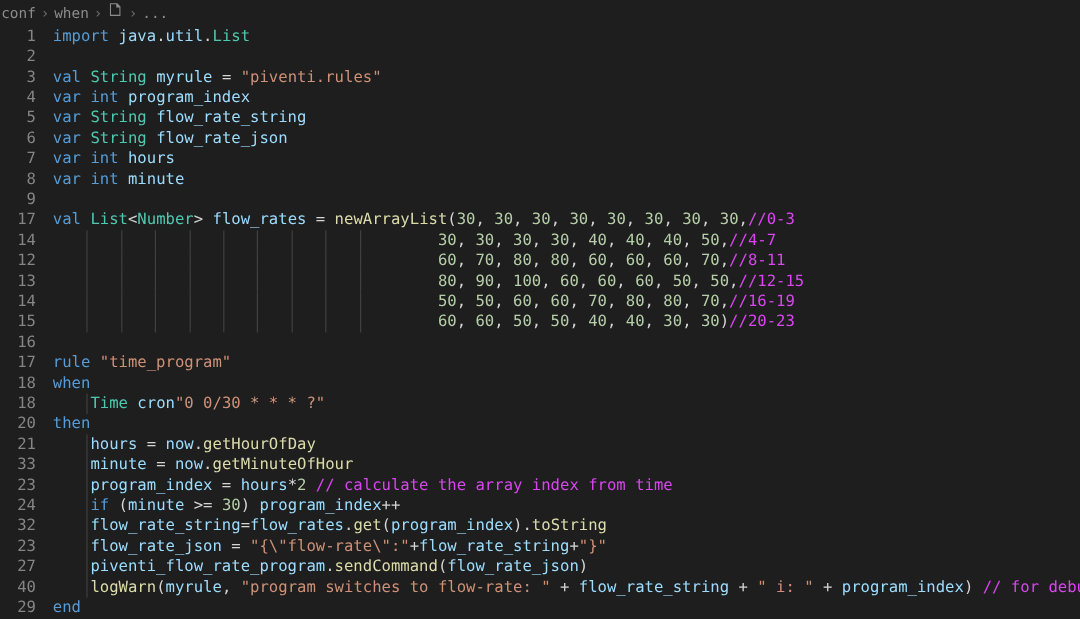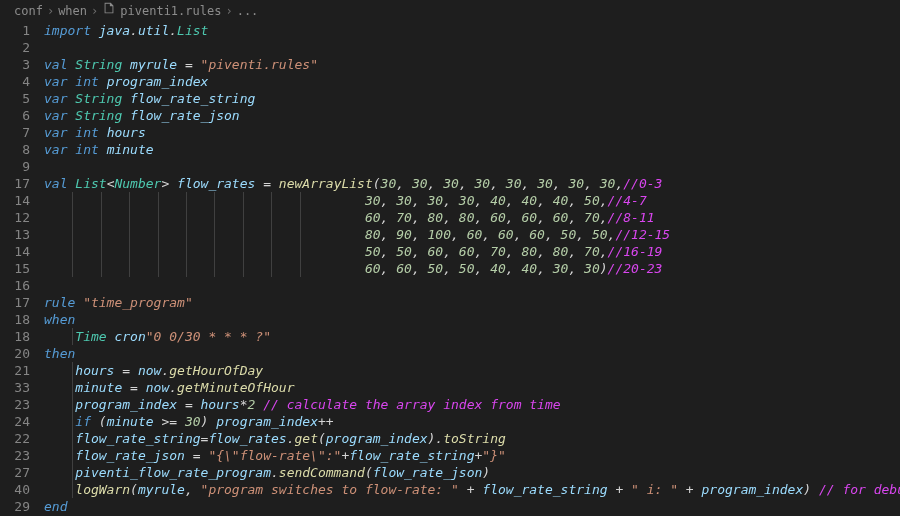--- a/index.html
+++ b/index.html
@@ -9,21 +9,21 @@
     font-family: "Consolas", "Menlo", "Monaco", monospace;
     font-size: 13px;
     line-height: 17px;
     width: 900px;
     height: 516px;
     overflow: hidden;
   }
   .breadcrumb {
     height: 22px;
     line-height: 22px;
-    padding-left: 14px;
+    padding-left: 1px;
     color: #8c8c8c;
     font-size: 12px;
     display: flex;
     align-items: flex-start;
     gap: 4px;
   }
   .breadcrumb .sep { color: #6e6e6e; }
   .breadcrumb .file-icon {
     display: inline-block;
     vertical-align: middle;
@@ -41,21 +41,21 @@
     user-select: none;
     flex-shrink: 0;
   }
   .gutter .ln { height: 17px; }
   .code {
     flex: 1;
     position: relative;
     white-space: pre;
     overflow: hidden;
   }
-  .code .line { height: 17px; position: relative; font-style: italic; }
+  .code .line { height: 17px; position: relative; }
   .tok-kw    { color: #569cd6; }
   .tok-type  { color: #4ec9b0; }
   .tok-ident { color: #9cdcfe; }
   .tok-str   { color: #ce9178; }
   .tok-num   { color: #b5cea8; }
   .tok-comm  { color: #d946ef; }
   .tok-fn    { color: #dcdcaa; }
   .tok-punc  { color: #d4d4d4; }
   .indent-guide {
     position: absolute;
@@ -71,21 +71,20 @@
 <div class="breadcrumb">
   <span>conf</span>
   <span class="sep">›</span>
   <span>when</span>
   <span class="sep">›</span>
   <span class="file-icon">
     <svg width="14" height="14" viewBox="0 0 16 16">
         <path fill="#8c8c8c" d="M3 2h7l3 3v9H3V2zm1 1v10h8V6h-3V3H4z"></path>
       </svg>
   </span>
-  <span>piventi1.rules</span>
   <span class="sep">›</span>
   <span>...</span>
 </div>
 
 <div class="editor">
   <div class="gutter">
       <div class="ln">1</div>
       <div class="ln">2</div>
       <div class="ln">3</div>
       <div class="ln">4</div>
@@ -102,20 +101,20 @@
       <div class="ln">15</div>
       <div class="ln">16</div>
       <div class="ln">17</div>
       <div class="ln">18</div>
       <div class="ln">18</div>
       <div class="ln">20</div>
       <div class="ln">21</div>
       <div class="ln">33</div>
       <div class="ln">23</div>
       <div class="ln">24</div>
-      <div class="ln">22</div>
+      <div class="ln">32</div>
       <div class="ln">23</div>
       <div class="ln">27</div>
       <div class="ln">40</div>
       <div class="ln">29</div>
     </div>
   <div class="code"><div class="line"><span class="tok-kw">import</span><span class="tok-punc"> </span><span class="tok-ident">java</span><span class="tok-punc">.</span><span class="tok-ident">util</span><span class="tok-punc">.</span><span class="tok-type">List</span></div><div class="line"></div><div class="line"><span class="tok-kw">val</span><span class="tok-punc"> </span><span class="tok-type">String</span><span class="tok-punc"> </span><span class="tok-ident">myrule</span><span class="tok-punc"> = </span><span class="tok-str">"piventi.rules"</span></div><div class="line"><span class="tok-kw">var</span><span class="tok-punc"> </span><span class="tok-kw">int</span><span class="tok-punc"> </span><span class="tok-ident">program_index</span></div><div class="line"><span class="tok-kw">var</span><span class="tok-punc"> </span><span class="tok-type">String</span><span class="tok-punc"> </span><span class="tok-ident">flow_rate_string</span></div><div class="line"><span class="tok-kw">var</span><span class="tok-punc"> </span><span class="tok-type">String</span><span class="tok-punc"> </span><span class="tok-ident">flow_rate_json</span></div><div class="line"><span class="tok-kw">var</span><span class="tok-punc"> </span><span class="tok-kw">int</span><span class="tok-punc"> </span><span class="tok-ident">hours</span></div><div class="line"><span class="tok-kw">var</span><span class="tok-punc"> </span><span class="tok-kw">int</span><span class="tok-punc"> </span><span class="tok-ident">minute</span></div><div class="line"></div><div class="line"><span class="tok-kw">val</span><span class="tok-punc"> </span><span class="tok-type">List</span><span class="tok-punc">&lt;</span><span class="tok-type">Number</span><span class="tok-punc">&gt; </span><span class="tok-ident">flow_rates</span><span class="tok-punc"> = </span><span class="tok-fn">newArrayList</span><span class="tok-punc">(</span><span class="tok-num">30</span><span class="tok-punc">, </span><span class="tok-num">30</span><span class="tok-punc">, </span><span class="tok-num">30</span><span class="tok-punc">, </span><span class="tok-num">30</span><span class="tok-punc">, </span><span class="tok-num">30</span><span class="tok-punc">, </span><span class="tok-num">30</span><span class="tok-punc">, </span><span class="tok-num">30</span><span class="tok-punc">, </span><span class="tok-num">30</span><span class="tok-punc">,</span><span class="tok-comm">//0-3</span></div><div class="line"><span class="indent-guide" style="left: 28.4px;"></span><span class="indent-guide" style="left: 56.8px;"></span><span class="indent-guide" style="left: 85.2px;"></span><span class="indent-guide" style="left: 113.6px;"></span><span class="indent-guide" style="left: 142px;"></span><span class="indent-guide" style="left: 170.4px;"></span><span class="indent-guide" style="left: 198.8px;"></span><span class="indent-guide" style="left: 227.2px;"></span><span class="indent-guide" style="left: 255.6px;"></span><span class="tok-punc">                                         </span><span class="tok-num">30</span><span class="tok-punc">, </span><span class="tok-num">30</span><span class="tok-punc">, </span><span class="tok-num">30</span><span class="tok-punc">, </span><span class="tok-num">30</span><span class="tok-punc">, </span><span class="tok-num">40</span><span class="tok-punc">, </span><span class="tok-num">40</span><span class="tok-punc">, </span><span class="tok-num">40</span><span class="tok-punc">, </span><span class="tok-num">50</span><span class="tok-punc">,</span><span class="tok-comm">//4-7</span></div><div class="line"><span class="indent-guide" style="left: 28.4px;"></span><span class="indent-guide" style="left: 56.8px;"></span><span class="indent-guide" style="left: 85.2px;"></span><span class="indent-guide" style="left: 113.6px;"></span><span class="indent-guide" style="left: 142px;"></span><span class="indent-guide" style="left: 170.4px;"></span><span class="indent-guide" style="left: 198.8px;"></span><span class="indent-guide" style="left: 227.2px;"></span><span class="indent-guide" style="left: 255.6px;"></span><span class="tok-punc">                                         </span><span class="tok-num">60</span><span class="tok-punc">, </span><span class="tok-num">70</span><span class="tok-punc">, </span><span class="tok-num">80</span><span class="tok-punc">, </span><span class="tok-num">80</span><span class="tok-punc">, </span><span class="tok-num">60</span><span class="tok-punc">, </span><span class="tok-num">60</span><span class="tok-punc">, </span><span class="tok-num">60</span><span class="tok-punc">, </span><span class="tok-num">70</span><span class="tok-punc">,</span><span class="tok-comm">//8-11</span></div><div class="line"><span class="indent-guide" style="left: 28.4px;"></span><span class="indent-guide" style="left: 56.8px;"></span><span class="indent-guide" style="left: 85.2px;"></span><span class="indent-guide" style="left: 113.6px;"></span><span class="indent-guide" style="left: 142px;"></span><span class="indent-guide" style="left: 170.4px;"></span><span class="indent-guide" style="left: 198.8px;"></span><span class="indent-guide" style="left: 227.2px;"></span><span class="indent-guide" style="left: 255.6px;"></span><span class="tok-punc">                                         </span><span class="tok-num">80</span><span class="tok-punc">, </span><span class="tok-num">90</span><span class="tok-punc">, </span><span class="tok-num">100</span><span class="tok-punc">, </span><span class="tok-num">60</span><span class="tok-punc">, </span><span class="tok-num">60</span><span class="tok-punc">, </span><span class="tok-num">60</span><span class="tok-punc">, </span><span class="tok-num">50</span><span class="tok-punc">, </span><span class="tok-num">50</span><span class="tok-punc">,</span><span class="tok-comm">//12-15</span></div><div class="line"><span class="indent-guide" style="left: 28.4px;"></span><span class="indent-guide" style="left: 56.8px;"></span><span class="indent-guide" style="left: 85.2px;"></span><span class="indent-guide" style="left: 113.6px;"></span><span class="indent-guide" style="left: 142px;"></span><span class="indent-guide" style="left: 170.4px;"></span><span class="indent-guide" style="left: 198.8px;"></span><span class="indent-guide" style="left: 227.2px;"></span><span class="indent-guide" style="left: 255.6px;"></span><span class="tok-punc">                                         </span><span class="tok-num">50</span><span class="tok-punc">, </span><span class="tok-num">50</span><span class="tok-punc">, </span><span class="tok-num">60</span><span class="tok-punc">, </span><span class="tok-num">60</span><span class="tok-punc">, </span><span class="tok-num">70</span><span class="tok-punc">, </span><span class="tok-num">80</span><span class="tok-punc">, </span><span class="tok-num">80</span><span class="tok-punc">, </span><span class="tok-num">70</span><span class="tok-punc">,</span><span class="tok-comm">//16-19</span></div><div class="line"><span class="indent-guide" style="left: 28.4px;"></span><span class="indent-guide" style="left: 56.8px;"></span><span class="indent-guide" style="left: 85.2px;"></span><span class="indent-guide" style="left: 113.6px;"></span><span class="indent-guide" style="left: 142px;"></span><span class="indent-guide" style="left: 170.4px;"></span><span class="indent-guide" style="left: 198.8px;"></span><span class="indent-guide" style="left: 227.2px;"></span><span class="indent-guide" style="left: 255.6px;"></span><span class="tok-punc">                                         </span><span class="tok-num">60</span><span class="tok-punc">, </span><span class="tok-num">60</span><span class="tok-punc">, </span><span class="tok-num">50</span><span class="tok-punc">, </span><span class="tok-num">50</span><span class="tok-punc">, </span><span class="tok-num">40</span><span class="tok-punc">, </span><span class="tok-num">40</span><span class="tok-punc">, </span><span class="tok-num">30</span><span class="tok-punc">, </span><span class="tok-num">30</span><span class="tok-punc">)</span><span class="tok-comm">//20-23</span></div><div class="line"></div><div class="line"><span class="tok-kw">rule</span><span class="tok-punc"> </span><span class="tok-str">"time_program"</span></div><div class="line"><span class="tok-kw">when</span></div><div class="line"><span class="indent-guide" style="left: 28.4px;"></span><span class="tok-punc">    </span><span class="tok-type">Time</span><span class="tok-punc"> </span><span class="tok-ident">cron</span><span class="tok-str">"0 0/30 * * * ?"</span></div><div class="line"><span class="tok-kw">then</span></div><div class="line"><span class="indent-guide" style="left: 28.4px;"></span><span class="tok-punc">    </span><span class="tok-ident">hours</span><span class="tok-punc"> = </span><span class="tok-ident">now</span><span class="tok-punc">.</span><span class="tok-fn">getHourOfDay</span></div><div class="line"><span class="indent-guide" style="left: 28.4px;"></span><span class="tok-punc">    </span><span class="tok-ident">minute</span><span class="tok-punc"> = </span><span class="tok-ident">now</span><span class="tok-punc">.</span><span class="tok-fn">getMinuteOfHour</span></div><div class="line"><span class="indent-guide" style="left: 28.4px;"></span><span class="tok-punc">    </span><span class="tok-ident">program_index</span><span class="tok-punc"> = </span><span class="tok-ident">hours</span><span class="tok-punc">*</span><span class="tok-num">2</span><span class="tok-punc"> </span><span class="tok-comm">// calculate the array index from time</span></div><div class="line"><span class="indent-guide" style="left: 28.4px;"></span><span class="tok-punc">    </span><span class="tok-kw">if</span><span class="tok-punc"> (</span><span class="tok-ident">minute</span><span class="tok-punc"> &gt;= </span><span class="tok-num">30</span><span class="tok-punc">) </span><span class="tok-ident">program_index</span><span class="tok-punc">++</span></div><div class="line"><span class="indent-guide" style="left: 28.4px;"></span><span class="tok-punc">    </span><span class="tok-ident">flow_rate_string</span><span class="tok-punc">=</span><span class="tok-ident">flow_rates</span><span class="tok-punc">.</span><span class="tok-fn">get</span><span class="tok-punc">(</span><span class="tok-ident">program_index</span><span class="tok-punc">).</span><span class="tok-fn">toString</span></div><div class="line"><span class="indent-guide" style="left: 28.4px;"></span><span class="tok-punc">    </span><span class="tok-ident">flow_rate_json</span><span class="tok-punc"> = </span><span class="tok-str">"{\"flow-rate\":"</span><span class="tok-punc">+</span><span class="tok-ident">flow_rate_string</span><span class="tok-punc">+</span><span class="tok-str">"}"</span></div><div class="line"><span class="indent-guide" style="left: 28.4px;"></span><span class="tok-punc">    </span><span class="tok-ident">piventi_flow_rate_program</span><span class="tok-punc">.</span><span class="tok-fn">sendCommand</span><span class="tok-punc">(</span><span class="tok-ident">flow_rate_json</span><span class="tok-punc">)</span></div><div class="line"><span class="indent-guide" style="left: 28.4px;"></span><span class="tok-punc">    </span><span class="tok-fn">logWarn</span><span class="tok-punc">(</span><span class="tok-ident">myrule</span><span class="tok-punc">, </span><span class="tok-str">"program switches to flow-rate: "</span><span class="tok-punc"> + </span><span class="tok-ident">flow_rate_string</span><span class="tok-punc"> + </span><span class="tok-str">" i: "</span><span class="tok-punc"> + </span><span class="tok-ident">program_index</span><span class="tok-punc">) </span><span class="tok-comm">// for debug</span></div><div class="line"><span class="tok-kw">end</span></div></div>
 </div>
 
 </body></html>

